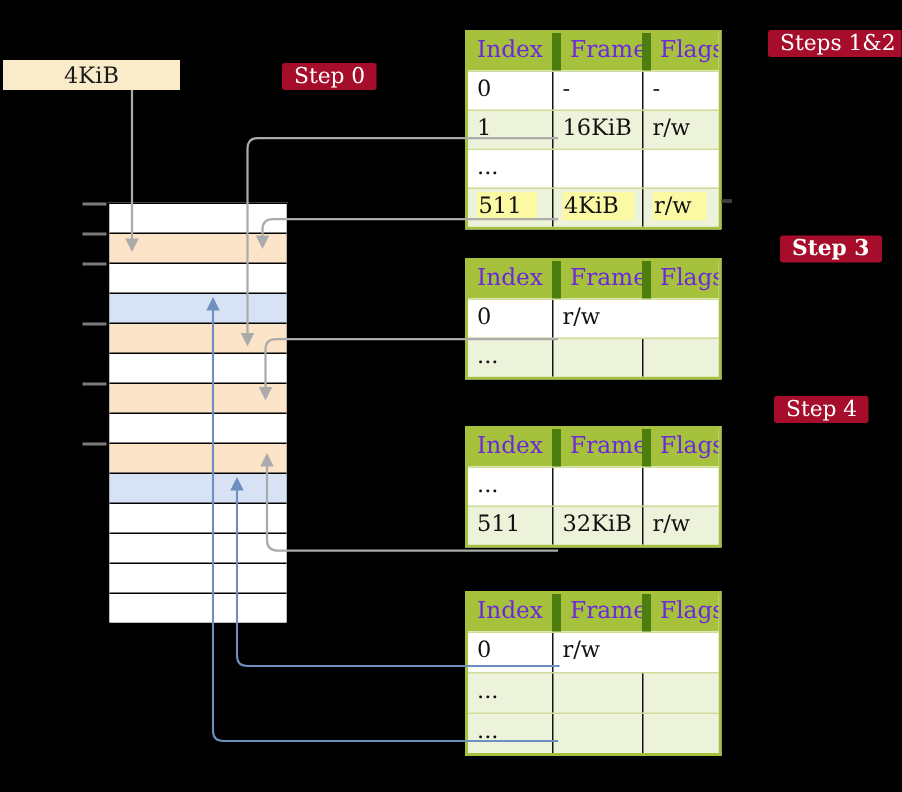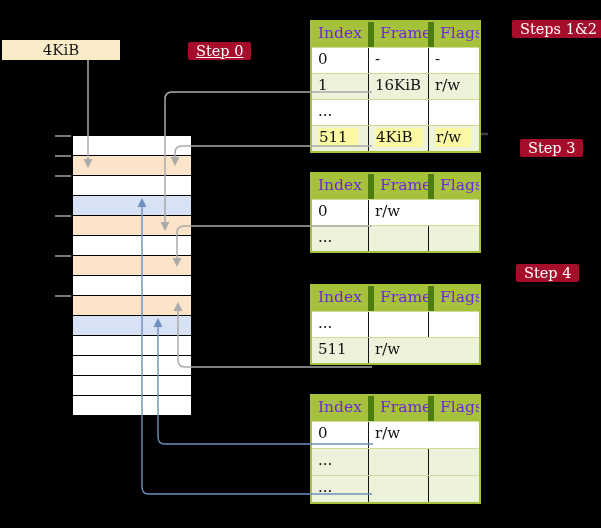--- a/index.html
+++ b/index.html
@@ -13,23 +13,23 @@
     position:absolute;left:2px;top:40px;width:118px;height:20px;
     background:#FAECC8;color:#1a1a1a;font-size:15px;
     display:flex;align-items:center;justify-content:center;
   }
   
   .badge{
     position:absolute;background:#A60D2B;color:#fff;
     font-size:14.5px;line-height:16px;padding:1px 8px;border-radius:2px;
     white-space:nowrap;
   }
-  #badge-step0{left:188px;top:42px;text-decoration:underline;}
+  #badge-step0{left:188px;top:42px;}
   #badge-steps12{left:512px;top:20px;}
-  #badge-step3{left:520px;top:139px;}
+  #badge-step3{left:520px;top:157px;font-weight:bold;}
   #badge-step4{left:516px;top:264px;}
   
   .memory{
     position:absolute;left:72px;top:135px;width:118px;
     border:1px solid #000;background:#fff;
   }
   .mem-row{height:19px;border-bottom:1px solid #000;}
   .mem-row:last-child{border-bottom:none;}
   .tick{position:absolute;left:55px;width:16px;height:2px;background:#7a7a7a;}
   
@@ -138,20 +138,21 @@
       <div class="td c1">Frame</div>
       <div class="td c2">Flags</div>
     </div>
     <div class="tr body">
       <div class="td c0">...</div>
       <div class="td c1"></div>
       <div class="td c2"></div>
     </div>
     <div class="tr body tint">
       <div class="td c0">511</div>
+      <div class="td c1">32KiB</div>
       <div class="td c2">r/w</div>
     </div>
   </div>
 <div class="pt-table" id="t4" style="top:394px">
     <div class="tr head">
       <div class="td c0">Index</div>
       <div class="td c1">Frame</div>
       <div class="td c2">Flags</div>
     </div>
     <div class="tr body">

